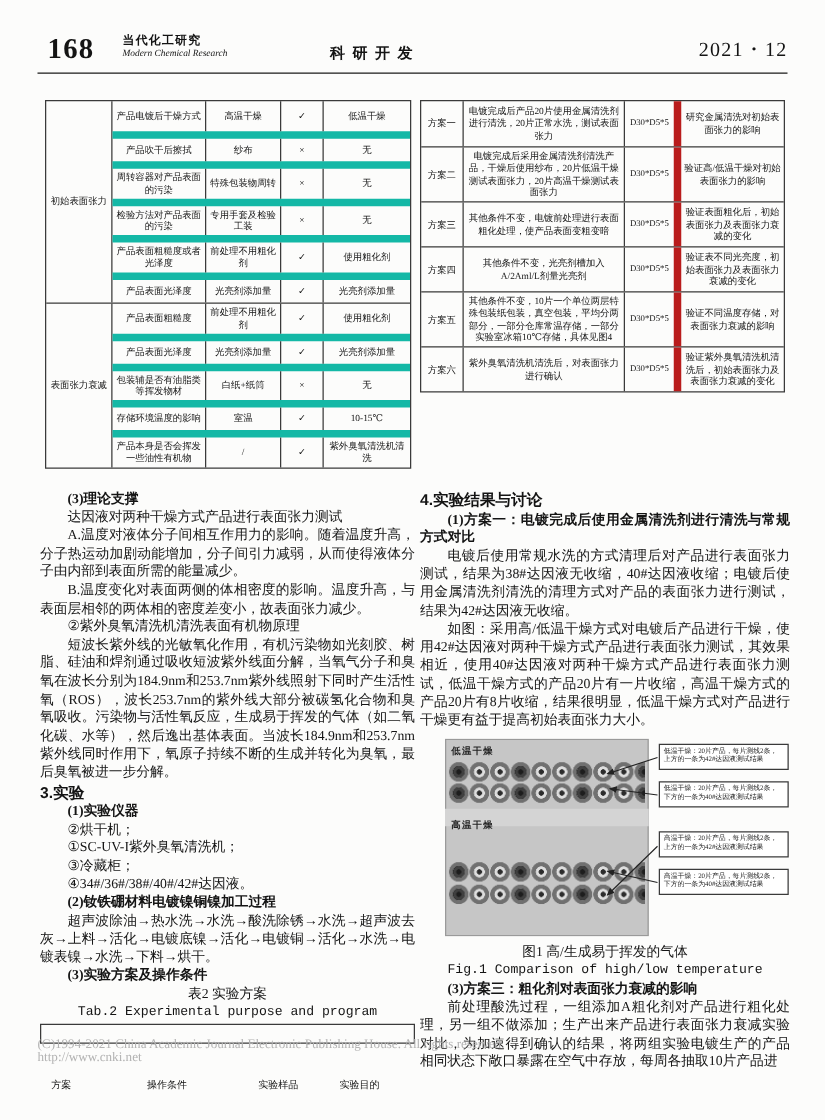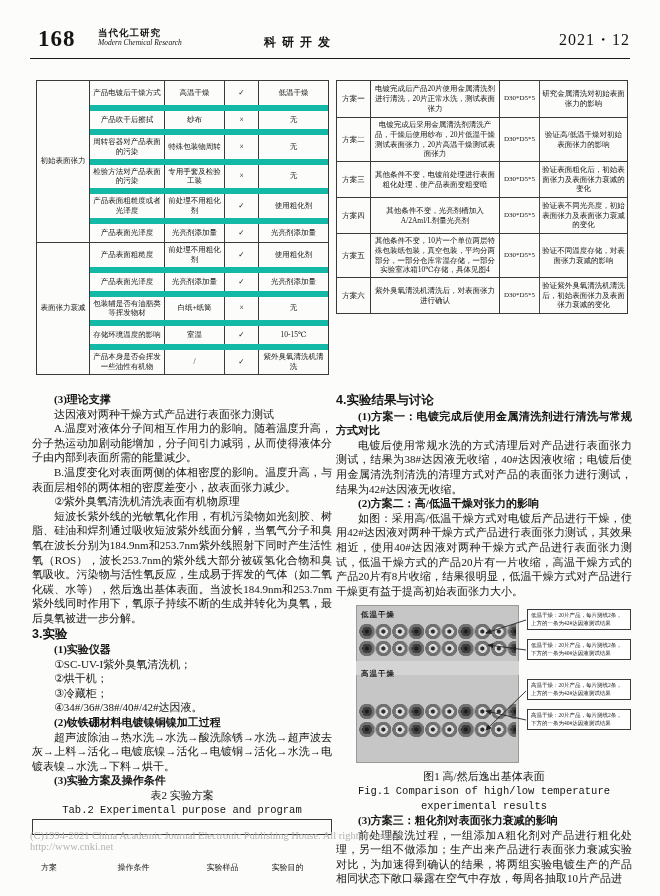--- a/index.html
+++ b/index.html
@@ -36,21 +36,21 @@
   .t1-alt{flex:1;border-left:1px solid #3a3a3a;}
 
   
   #t2{width:292px;border:1px solid #3a3a3a;}
   .t2-row{display:flex;min-height:36px;}
   .t2-row + .t2-row{border-top:1px solid #3a3a3a;}
   .t2-cell{display:flex;align-items:center;justify-content:center;text-align:center;padding:2px 2px;}
   .t2-plan{width:33px;flex:0 0 33px;}
   .t2-desc{flex:1;border-left:1px solid #3a3a3a;}
   .t2-sample{width:40px;flex:0 0 40px;border-left:1px solid #3a3a3a;font-size:7px;}
-  .t2-purpose{width:88px;flex:0 0 88px;border-left:1px solid #b91c1c;}
+  .t2-purpose{width:88px;flex:0 0 88px;border-left:6px solid #b91c1c;}
 
   
   .col{position:absolute;top:392px;font-size:11px;line-height:14.6px;text-align:justify;}
   #col-left{left:32px;width:300px;}
   #col-right{left:336px;width:296px;}
   .p{margin:0;text-indent:2em;}
   .sub-h{margin:0;text-indent:2em;font-weight:bold;}
   .sec-h{margin:1px 0;font-size:12.5px;font-weight:bold;font-family:"Liberation Sans","DejaVu Sans",sans-serif;}
   .center{text-align:center;text-indent:0;}
   .mono{font-family:"Liberation Mono","DejaVu Sans Mono",monospace;font-size:10.5px;}
@@ -238,42 +238,41 @@
 
   <div id="col-left" class="col">
     <p class="sub-h">(3)理论支撑</p>
     <p class="p">达因液对两种干燥方式产品进行表面张力测试</p>
     <p class="p">A.温度对液体分子间相互作用力的影响。随着温度升高，分子热运动加剧动能增加，分子间引力减弱，从而使得液体分子由内部到表面所需的能量减少。</p>
     <p class="p">B.温度变化对表面两侧的体相密度的影响。温度升高，与表面层相邻的两体相的密度差变小，故表面张力减少。</p>
     <p class="p">②紫外臭氧清洗机清洗表面有机物原理</p>
     <p class="p">短波长紫外线的光敏氧化作用，有机污染物如光刻胶、树脂、硅油和焊剂通过吸收短波紫外线面分解，当氧气分子和臭氧在波长分别为184.9nm和253.7nm紫外线照射下同时产生活性氧（ROS），波长253.7nm的紫外线大部分被碳氢化合物和臭氧吸收。污染物与活性氧反应，生成易于挥发的气体（如二氧化碳、水等），然后逸出基体表面。当波长184.9nm和253.7nm紫外线同时作用下，氧原子持续不断的生成并转化为臭氧，最后臭氧被进一步分解。</p>
     <p class="sec-h">3.实验</p>
     <p class="sub-h">(1)实验仪器</p>
+    <p class="p">②烘干机；</p>
     <p class="p">①SC-UV-I紫外臭氧清洗机；</p>
-    <p class="p">②烘干机；</p>
     <p class="p">③冷藏柜；</p>
     <p class="p">④34#/36#/38#/40#/42#达因液。</p>
     <p class="sub-h">(2)钕铁硼材料电镀镍铜镍加工过程</p>
     <p class="p">超声波除油→热水洗→水洗→酸洗除锈→水洗→超声波去灰→上料→活化→电镀底镍→活化→电镀铜→活化→水洗→电镀表镍→水洗→下料→烘干。</p>
     <p class="sub-h">(3)实验方案及操作条件</p>
     <p class="p center">表2 实验方案</p>
     <p class="p center mono">Tab.2 Experimental purpose and program</p>
     <div id="tab2">
       <div class="h c1">方案</div>
       <div class="h c2">操作条件</div>
       <div class="h c3">实验样品</div>
       <div class="h c4">实验目的</div>
     </div>
   </div>
 
   <div id="col-right" class="col">
     <p class="sec-h">4.实验结果与讨论</p>
     <p class="sub-h">(1)方案一：电镀完成后使用金属清洗剂进行清洗与常规方式对比</p>
     <p class="p">电镀后使用常规水洗的方式清理后对产品进行表面张力测试，结果为38#达因液无收缩，40#达因液收缩；电镀后使用金属清洗剂清洗的清理方式对产品的表面张力进行测试，结果为42#达因液无收缩。</p>
-    <p class="sub-h">(2)方案二：高/低温干燥对张力的影响</p>
     <p class="p">如图：采用高/低温干燥方式对电镀后产品进行干燥，使用42#达因液对两种干燥方式产品进行表面张力测试，其效果相近，使用40#达因液对两种干燥方式产品进行表面张力测试，低温干燥方式的产品20片有一片收缩，高温干燥方式的产品20片有8片收缩，结果很明显，低温干燥方式对产品进行干燥更有益于提高初始表面张力大小。</p>
 
     <div id="figure">
       <div id="photo">
         <div class="band"></div>
         <div class="ph-label" id="lab-low">低温干燥</div>
         <div class="ring-row" id="row-l1"></div>
         <div class="ring-row" id="row-l2"></div>
         <div class="ph-label" id="lab-high">高温干燥</div>
         <div class="ring-row" id="row-h1"></div>
@@ -289,23 +288,22 @@
             <path d="M0,0 L7,3 L0,6 z" fill="#222"></path>
           </marker>
         </defs>
         <line x1="190" y1="17" x2="150" y2="30" stroke="#222" stroke-width="0.9" marker-end="url(#ah)"></line>
         <line x1="190" y1="47" x2="152" y2="42" stroke="#222" stroke-width="0.9" marker-end="url(#ah)"></line>
         <line x1="190" y1="88" x2="150" y2="127" stroke="#222" stroke-width="0.9" marker-end="url(#ah)"></line>
         <line x1="190" y1="117" x2="150" y2="108" stroke="#222" stroke-width="0.9" marker-end="url(#ah)"></line>
       </svg>
     </div>
 
-    <p class="p center">图1 高/然后逸出基体表面</p>
+    <p class="p center">图1 高/生成易于挥发的气体</p>
     <p class="p center mono">Fig.1 Comparison of high/low temperature</p>
-    <p class="p center mono">experimental results</p>
 
     <p class="sub-h">(3)方案三：粗化剂对表面张力衰减的影响</p>
     <p class="p">前处理酸洗过程，一组添加A粗化剂对产品进行粗化处理，另一组不做添加；生产出来产品进行表面张力衰减实验对比，为加速得到确认的结果，将两组实验电镀生产的产品相同状态下敞口暴露在空气中存放，每周各抽取10片产品进</p>
   </div>
 
   <div id="wm">
     <span>(C)1994-2021 China Academic Journal Electronic Publishing House. All rights reserved.</span>
     <span>http://www.cnki.net</span>
   </div>
 

